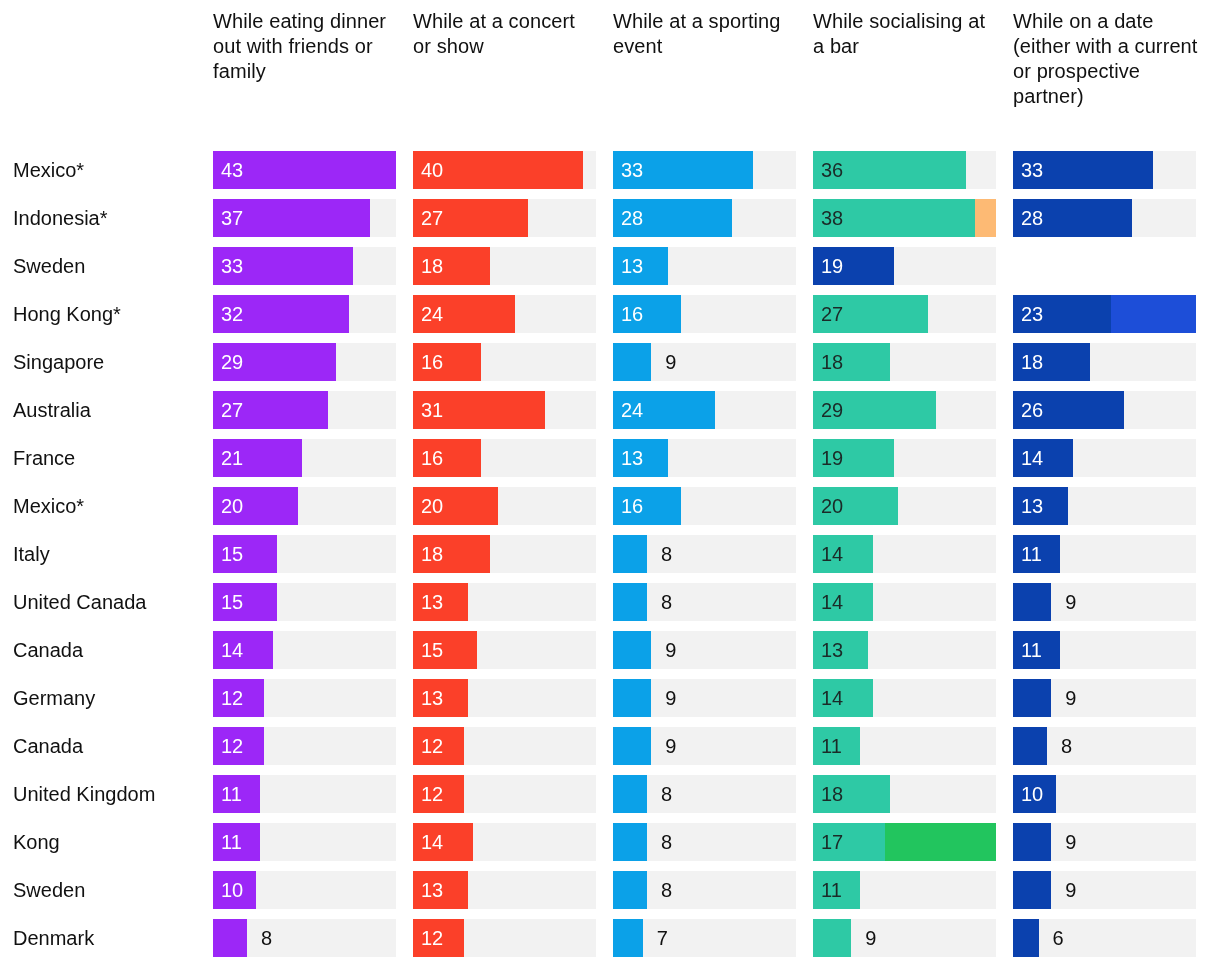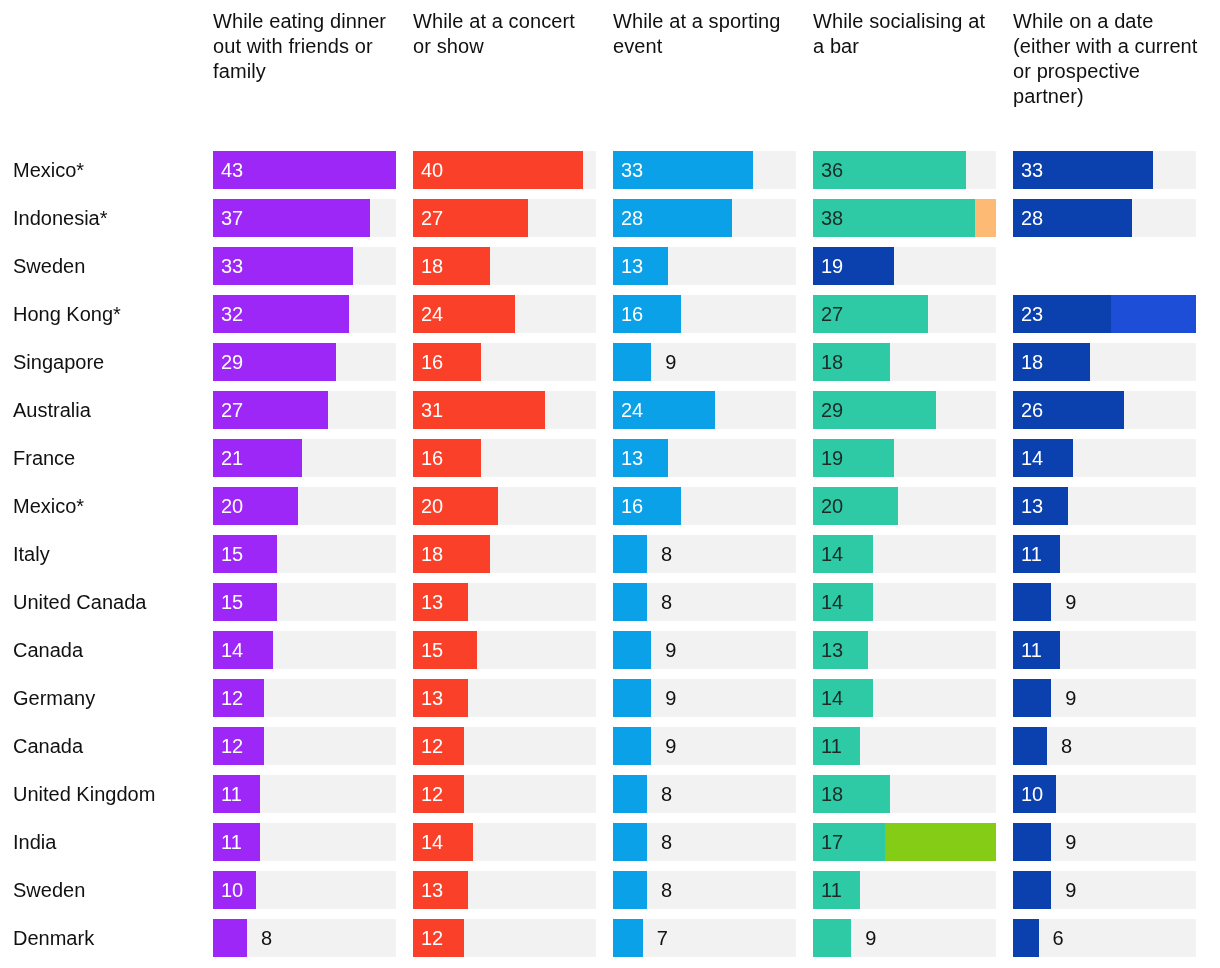--- a/index.html
+++ b/index.html
@@ -559,41 +559,41 @@
           </div>
         </div>
         <div class="cell last">
           <div class="track" style="background: rgb(242, 242, 242);">
             <div class="bar" style="width: 23.2558%; background: rgb(11, 65, 174);"></div>
             <span class="val inside">10</span>
           </div>
         </div>
       </div>
       <div class="row">
-        <div class="row-label">India</div>
+        <div class="row-label">Kong</div>
         <div class="cell">
           <div class="track" style="background: rgb(242, 242, 242);">
             <div class="bar" style="width: 25.5814%; background: rgb(156, 39, 247);"></div>
             <span class="val inside">11</span>
           </div>
         </div>
         <div class="cell">
           <div class="track" style="background: rgb(242, 242, 242);">
             <div class="bar" style="width: 32.5581%; background: rgb(251, 64, 41);"></div>
             <span class="val inside">14</span>
           </div>
         </div>
         <div class="cell">
           <div class="track" style="background: rgb(242, 242, 242);">
             <div class="bar" style="width: 18.6047%; background: rgb(11, 161, 232);"></div>
             <span class="val outside" style="left: 48.0465px;">8</span>
           </div>
         </div>
         <div class="cell">
-          <div class="track" style="background: #84cc16;">
+          <div class="track" style="background: #22c55e;">
             <div class="bar" style="width: 39.5349%; background: rgb(46, 201, 165);"></div>
             <span class="val inside dark">17</span>
           </div>
         </div>
         <div class="cell last">
           <div class="track" style="background: rgb(242, 242, 242);">
             <div class="bar" style="width: 20.9302%; background: rgb(11, 65, 174);"></div>
             <span class="val outside" style="left: 52.3023px;">9</span>
           </div>
         </div>

